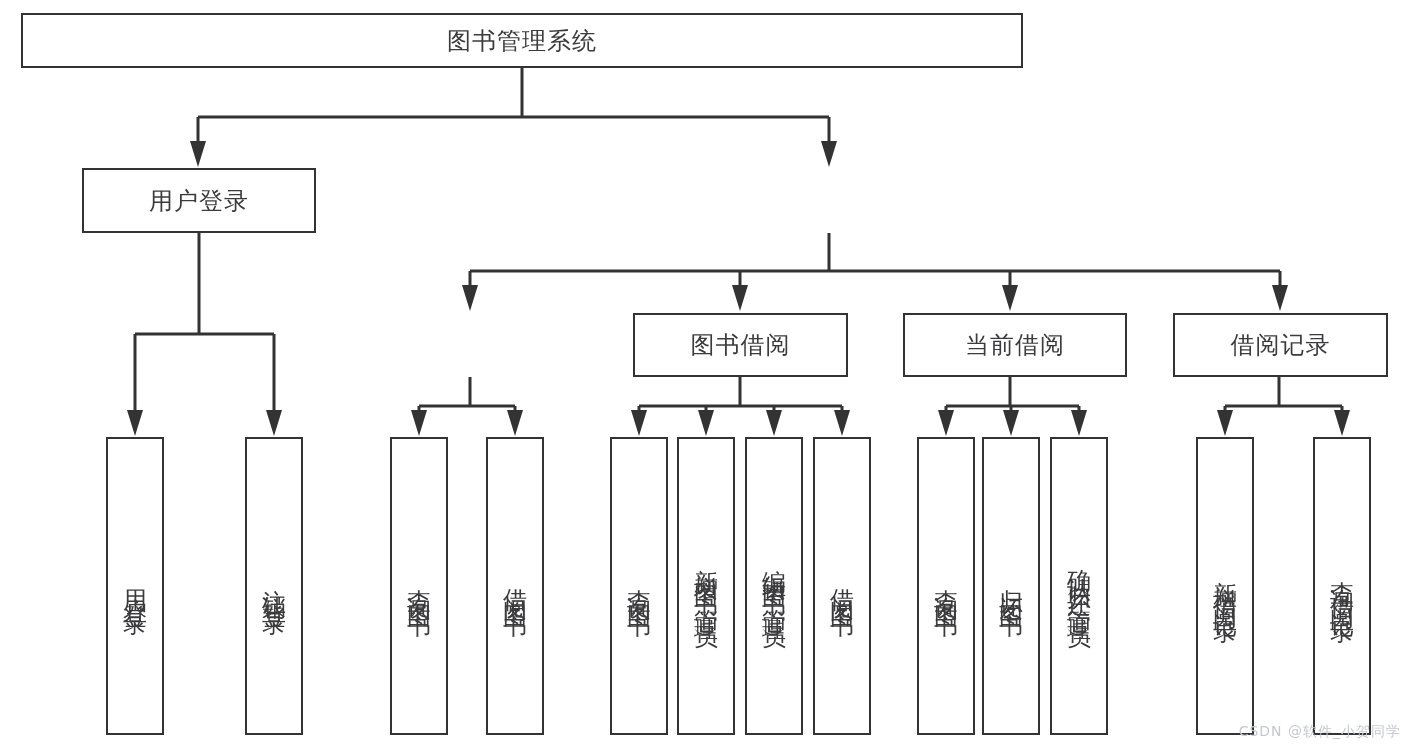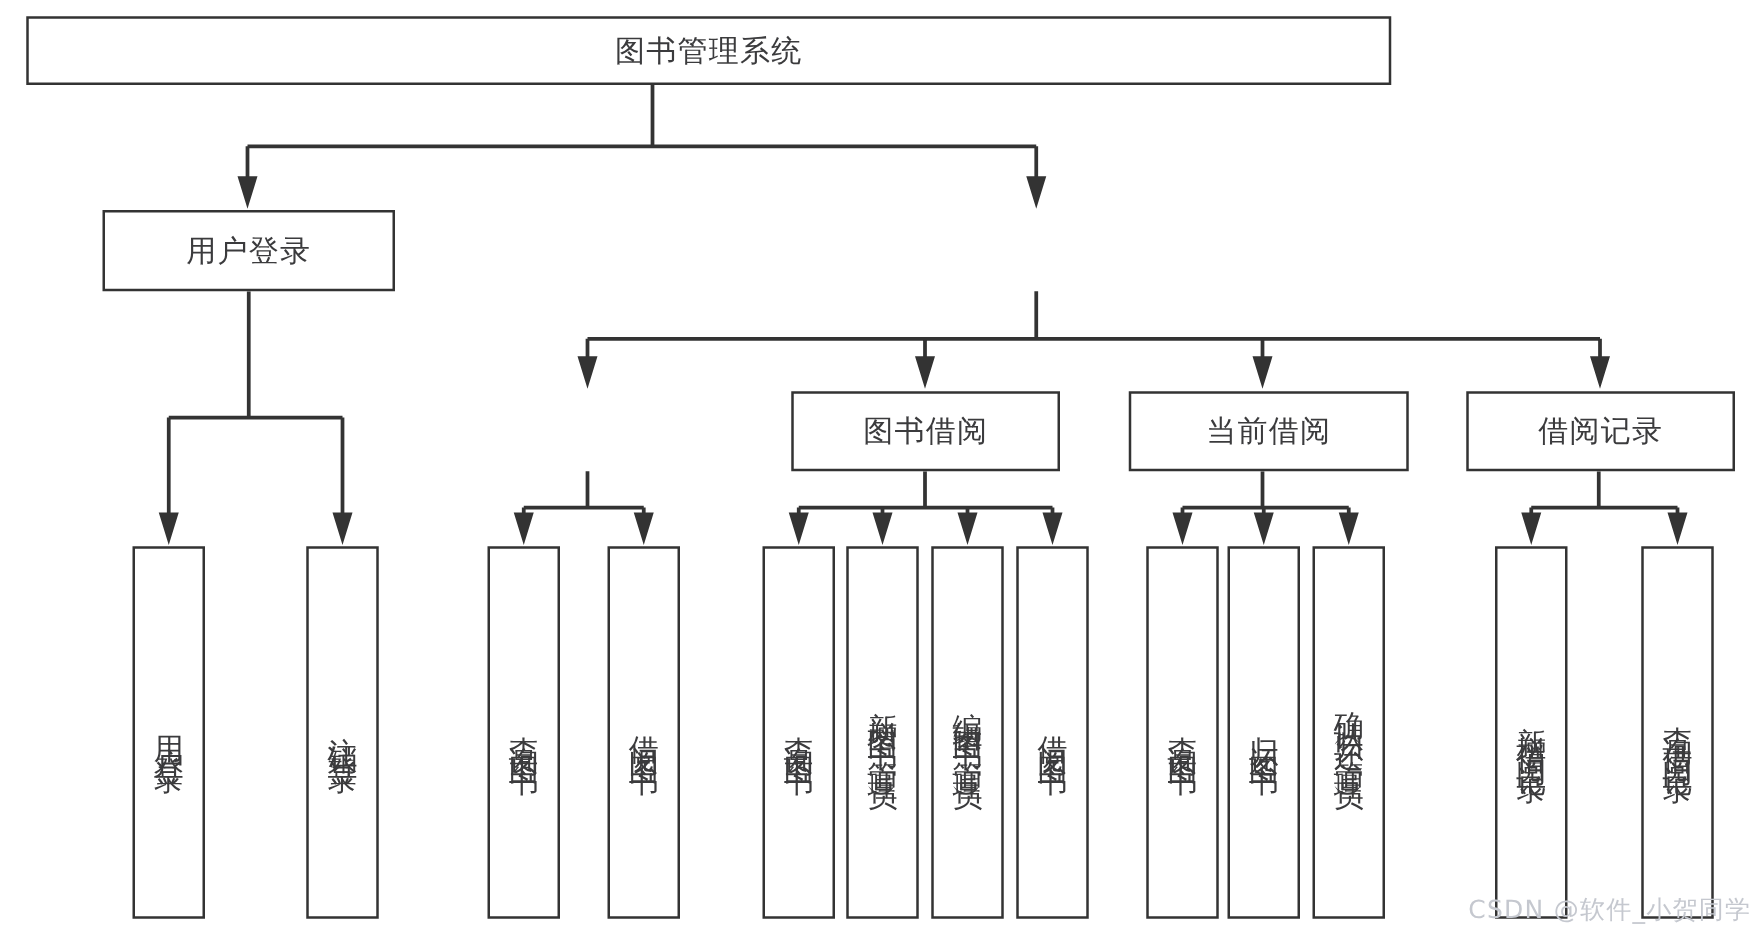--- a/index.html
+++ b/index.html
@@ -38,21 +38,21 @@
     writing-mode:vertical-rl;
     text-orientation:mixed;
     font-size:24px;
     letter-spacing:8px;
     line-height:1;
   }
   .watermark{
     position:absolute;
     right:4px;
     bottom:6px;
-    font-size:20px;
+    font-size:14px;
     letter-spacing:1px;
     color:var(--wm);
     white-space:nowrap;
   }
 </style>
 </head>
 <body>
 
 <div class="canvas">
 
@@ -71,21 +71,21 @@
       M1010 311 L1002 285 L1018 285 Z  M1280 311 L1272 285 L1288 285 Z
       M135 436 L127 410 L143 410 Z  M274 436 L266 410 L282 410 Z
       M419 436 L411 410 L427 410 Z  M515 436 L507 410 L523 410 Z
       M639 436 L631 410 L647 410 Z  M706 436 L698 410 L714 410 Z
       M774 436 L766 410 L782 410 Z  M842 436 L834 410 L850 410 Z
       M946 436 L938 410 L954 410 Z  M1011 436 L1003 410 L1019 410 Z
       M1079 436 L1071 410 L1087 410 Z  M1225 436 L1217 410 L1233 410 Z
       M1342 436 L1334 410 L1350 410 Z"></path>
   </svg>
 
-  <div class="node h-node" style="left:21px;top:13px;width:1092px;height:55px;">图书管理系统</div>
+  <div class="node h-node" style="left:21px;top:13px;width:1002px;height:55px;">图书管理系统</div>
 
   <div class="node h-node" style="left:82px;top:168px;width:234px;height:65px;">用户登录</div>
 
   <div class="node h-node" style="left:633px;top:313px;width:215px;height:64px;">图书借阅</div>
   <div class="node h-node" style="left:903px;top:313px;width:224px;height:64px;">当前借阅</div>
   <div class="node h-node" style="left:1173px;top:313px;width:215px;height:64px;">借阅记录</div>
 
   <div class="node v-node" style="left:106px;top:437px;width:58px;height:298px;">用户登录</div>
   <div class="node v-node" style="left:245px;top:437px;width:58px;height:298px;">注销登录</div>
 

